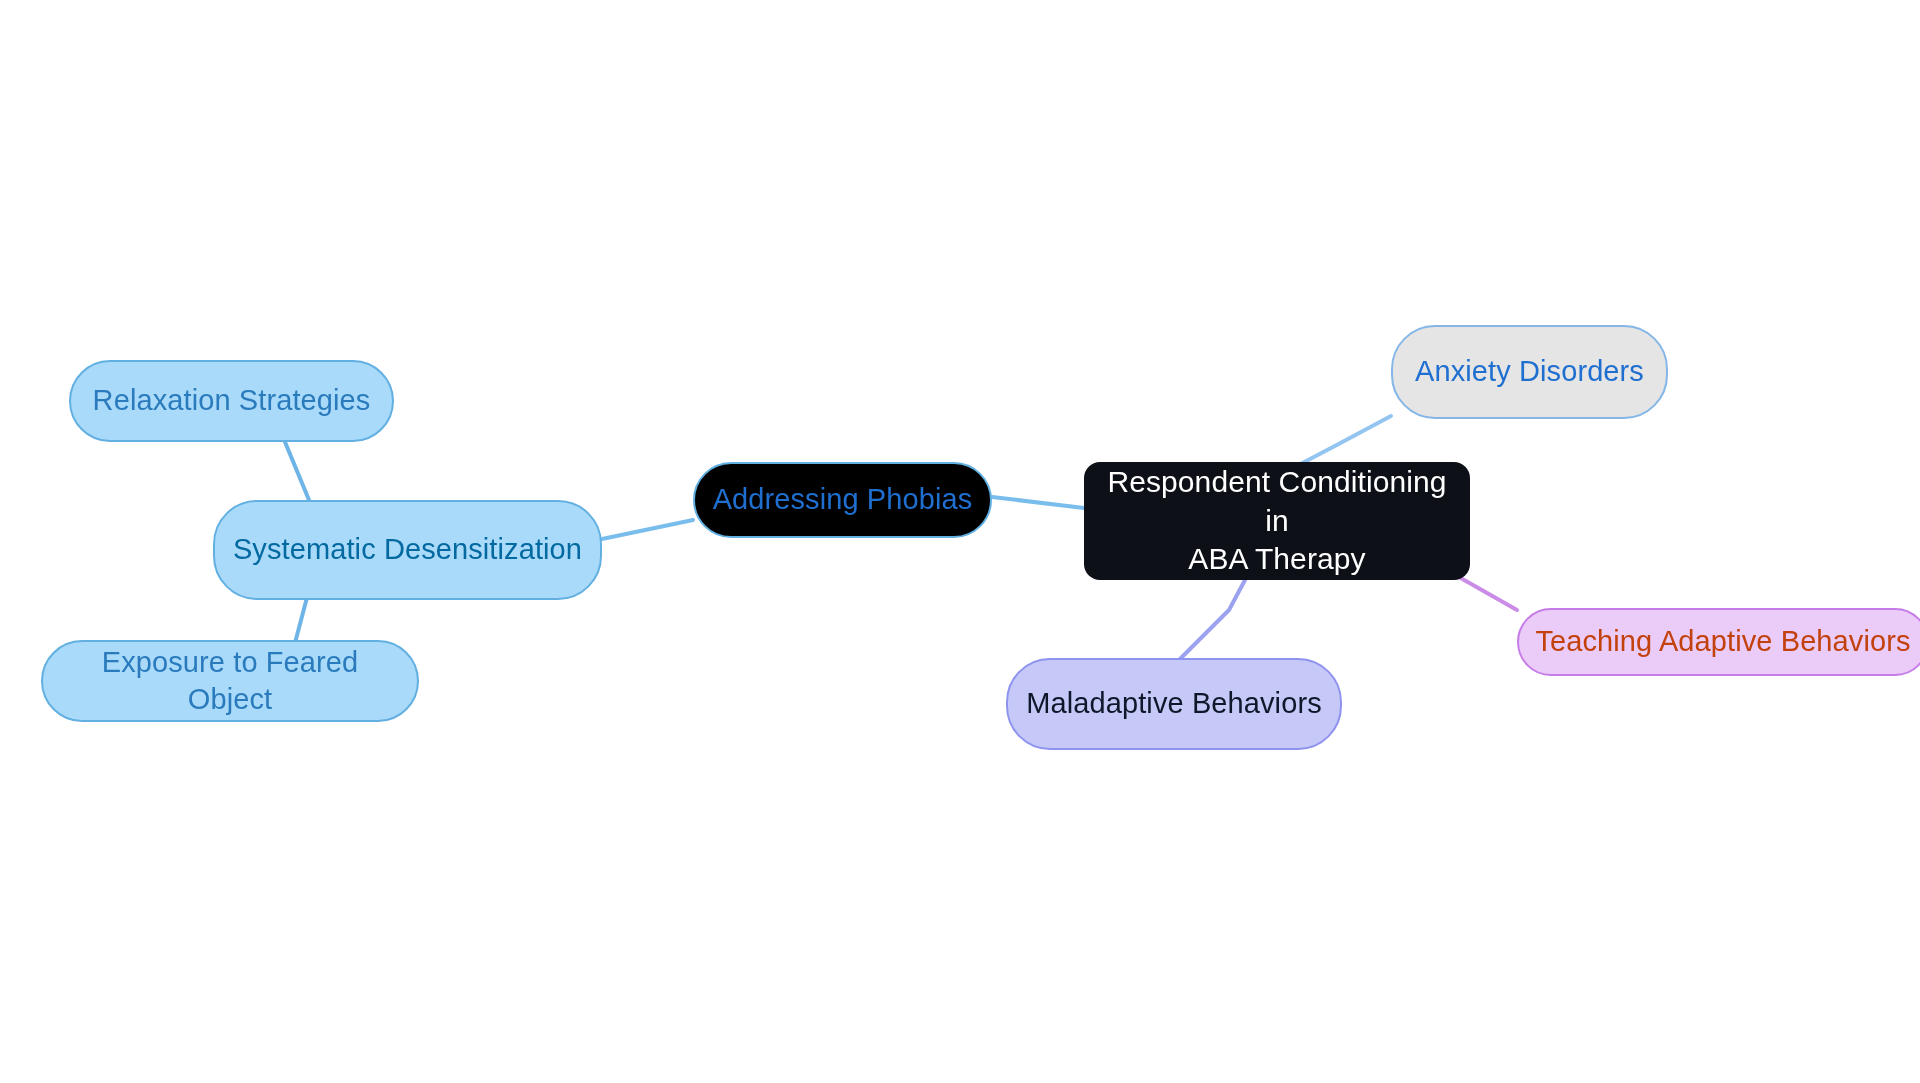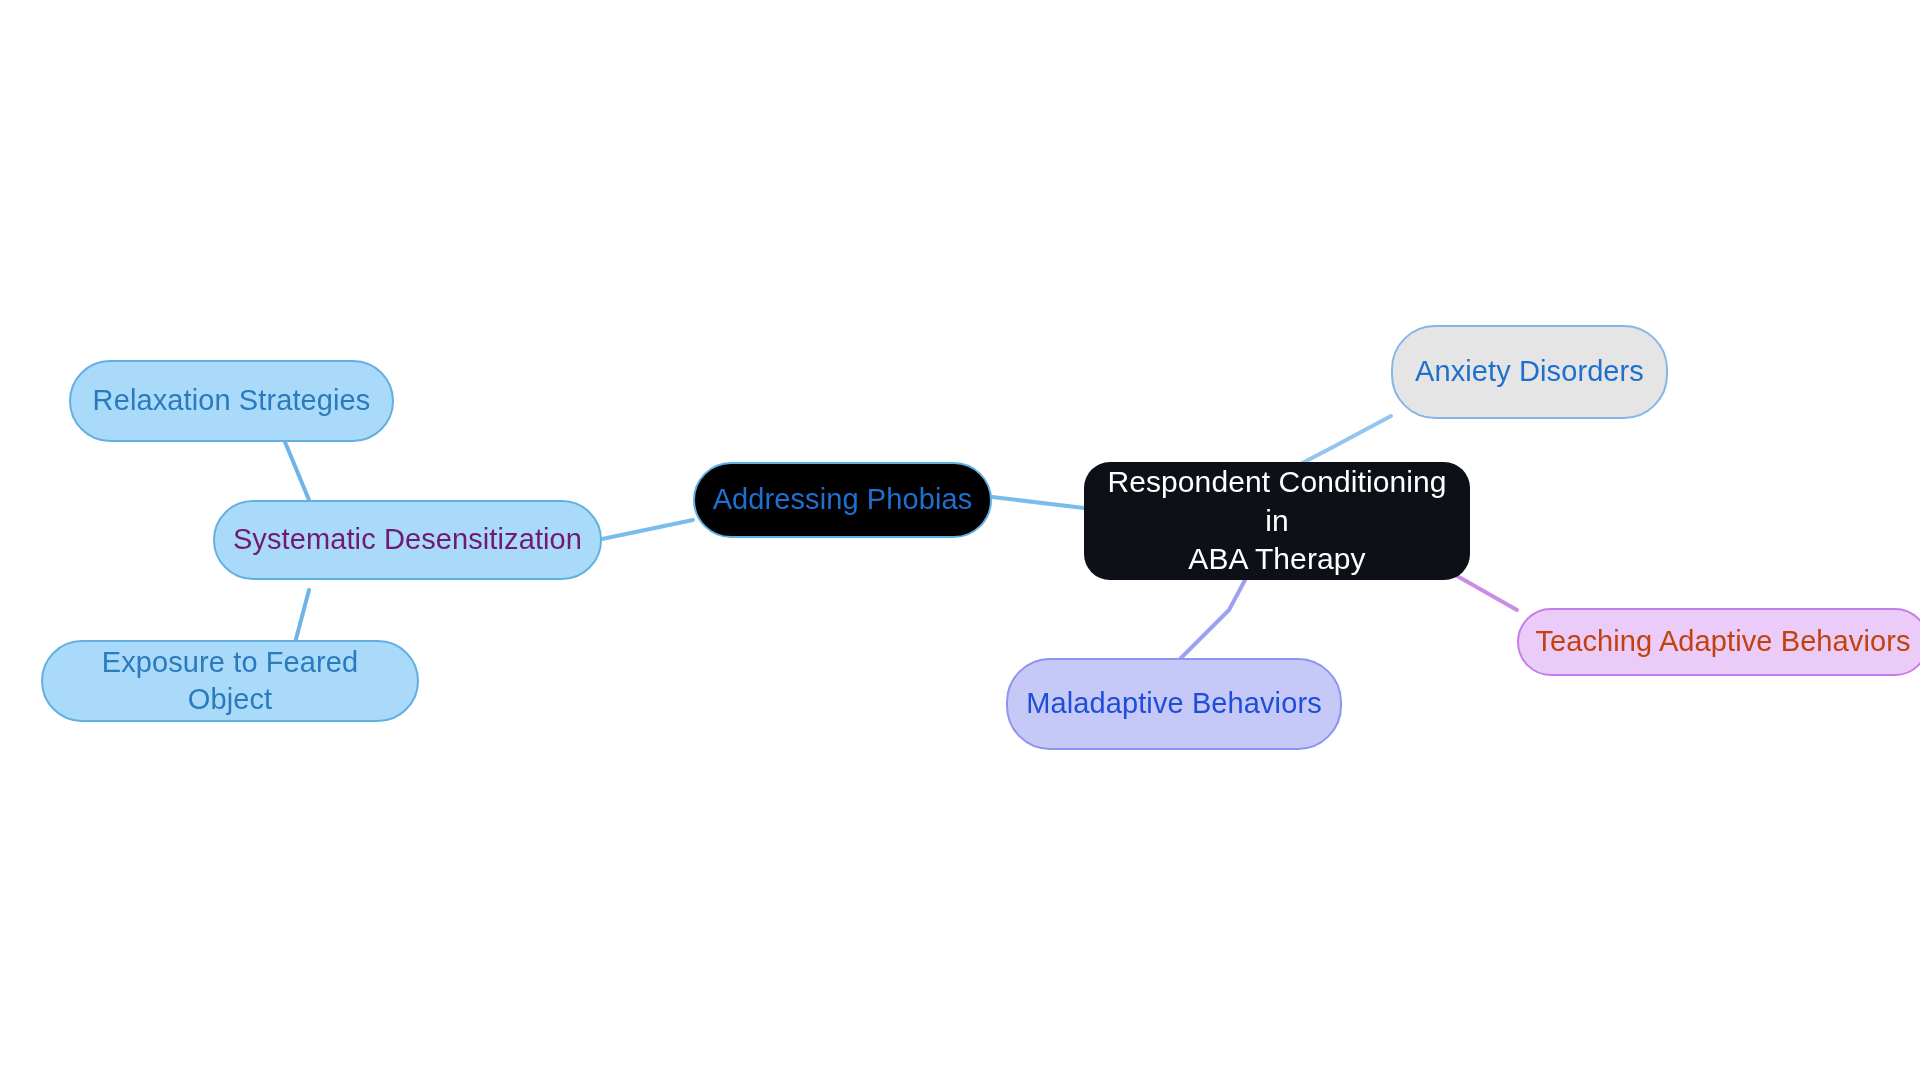--- a/index.html
+++ b/index.html
@@ -33,21 +33,21 @@
     align-items: center;
     justify-content: center;
     text-align: center;
     border-style: solid;
     border-width: 2px;
     line-height: 1.28;
     white-space: pre-line;
     padding: 0 14px;
   }
   .node-root {
-    border-radius: 26px;
+    border-radius: 16px;
     font-size: 30px;
     letter-spacing: 0.1px;
     border-width: 0;
   }
   .node-branch {
     border-radius: 44px;
     font-size: 29px;
     letter-spacing: 0.1px;
   }
   .node-label {
@@ -67,37 +67,37 @@
       <path d="M 973 497 L 1065 508" stroke="#79bdec" stroke-width="4" fill="none" stroke-linecap="round" stroke-linejoin="round"></path>
       <path d="M 674 520 L 583 539" stroke="#79bdec" stroke-width="4" fill="none" stroke-linecap="round" stroke-linejoin="round"></path>
       <path d="M 290 500 L 266 442" stroke="#6fb4e6" stroke-width="4" fill="none" stroke-linecap="round" stroke-linejoin="round"></path>
       <path d="M 290 590 L 272 658" stroke="#6fb4e6" stroke-width="4" fill="none" stroke-linecap="round" stroke-linejoin="round"></path>
     </svg>
 
   <div class="node node-branch" style="left: 50px; top: 360px; width: 325px; height: 82px; background: rgb(170, 218, 249); color: rgb(42, 123, 189); border-color: rgb(98, 176, 226);">
     <span class="node-label">Relaxation Strategies</span>
   </div>
 
-  <div class="node node-branch" style="left: 194px; top: 500px; width: 389px; height: 80px; background: rgb(170, 218, 249); color: #701a75; border-color: rgb(98, 176, 226);">
+  <div class="node node-branch" style="left: 194px; top: 500px; width: 389px; height: 100px; background: rgb(170, 218, 249); color: #0369a1; border-color: rgb(98, 176, 226);">
     <span class="node-label">Systematic Desensitization</span>
   </div>
 
   <div class="node node-branch" style="left: 22px; top: 640px; width: 378px; height: 82px; background: rgb(170, 218, 249); color: rgb(42, 123, 189); border-color: rgb(98, 176, 226);">
     <span class="node-label">Exposure to Feared Object</span>
   </div>
 
   <div class="node node-branch" style="left: 674px; top: 462px; width: 299px; height: 76px; background: #000000; color: rgb(31, 111, 208); border-color: rgb(98, 176, 226);">
     <span class="node-label">Addressing Phobias</span>
   </div>
 
   <div class="node node-branch" style="left: 1372px; top: 325px; width: 277px; height: 94px; background: #e5e5e5; color: rgb(31, 111, 208); border-color: rgb(133, 182, 232);">
     <span class="node-label">Anxiety Disorders</span>
   </div>
 
-  <div class="node node-branch" style="left: 987px; top: 658px; width: 336px; height: 92px; background: rgb(198, 201, 248); color: #1d4ed8; border-color: rgb(141, 147, 238);">
+  <div class="node node-branch" style="left: 987px; top: 658px; width: 336px; height: 92px; background: rgb(198, 201, 248); color: #0f172a; border-color: rgb(141, 147, 238);">
     <span class="node-label">Maladaptive Behaviors</span>
   </div>
 
   <div class="node node-branch" style="left: 1498px; top: 608px; width: 412px; height: 68px; background: rgb(235, 203, 248); color: #c2410c; border-color: rgb(198, 124, 232);">
     <span class="node-label">Teaching Adaptive Behaviors</span>
   </div>
 
   <div class="node node-root" style="left: 1065px; top: 462px; width: 386px; height: 118px; background: rgb(13, 17, 23); color: rgb(255, 255, 255); border-color: rgb(13, 17, 23);">
     <span class="node-label">Respondent Conditioning in
 ABA Therapy</span>

